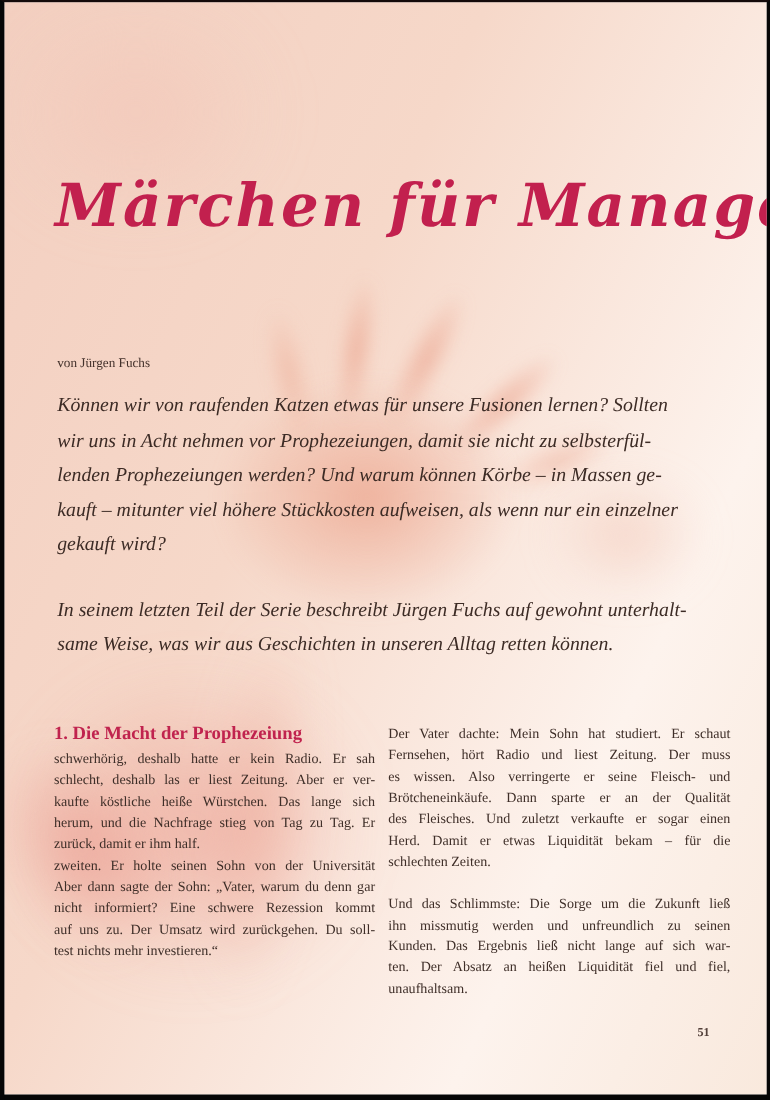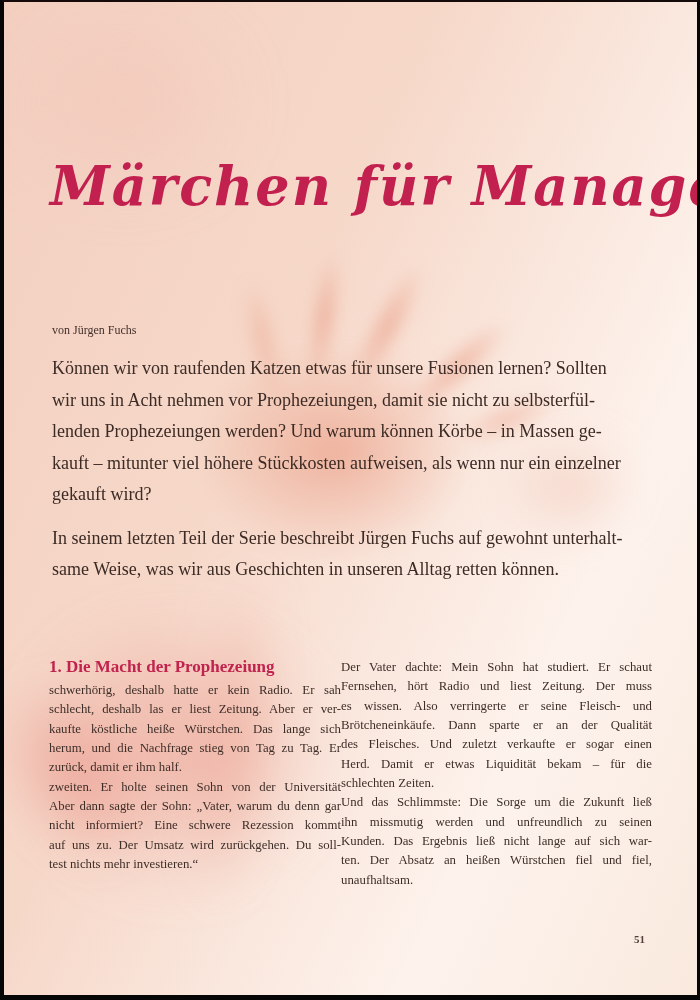--- a/index.html
+++ b/index.html
@@ -63,33 +63,33 @@
     font-size: 54px; letter-spacing: 2px;
     color: #c2204e;
     white-space: nowrap;
   }
   .byline {
     position: absolute; left: 48px; top: 321px;
     font-size: 12px; color: #43312b;
   }
   .intro {
     position: absolute; left: 48px; top: 351px; width: 600px;
-    font-size: 18px; line-height: 31.5px; color: #3c2b25;
+    font-size: 18px; line-height: 31.5px; color: #3c2b25; font-style: italic;
   }
-  .intro .para + .para { margin-top: 12px; }
+  .intro .para + .para { margin-top: 28px; }
   .intro .tline { text-align: left; }
 
   .cols {
     position: absolute; left: 45px; top: 654px; width: 615px;
-    display: flex; 
+    display: flex; gap: 12px;
     font-size: 12.8px; line-height: 19.35px; color: #3e2e28;
   }
   .col-left  { width: 292px; }
   .col-right { width: 311px; padding-top: 2px; }
-  .col-right .para + .para { margin-top: 0; }
+  .col-right .para + .para { margin-top: 19px; }
   .section-heading {
     font-size: 17px; font-weight: bold; color: #c0234e;
     margin: 0 0 3px 0; line-height: 22px;
   }
   .cols .tline { text-align: justify; text-align-last: justify; }
   .cols .tline-last { text-align-last: left; }
 
   .pagenum {
     position: absolute; left: 630px; top: 931px;
     font-size: 11px; font-weight: bold; color: #53403a;
@@ -159,21 +159,21 @@
           <div class="tline">es wissen. Also verringerte er seine Fleisch- und</div>
           <div class="tline">Brötcheneinkäufe. Dann sparte er an der Qualität</div>
           <div class="tline">des Fleisches. Und zuletzt verkaufte er sogar einen</div>
           <div class="tline">Herd. Damit er etwas Liquidität bekam – für die</div>
           <div class="tline tline-last">schlechten Zeiten.</div>
         </div>
         <div class="para">
           <div class="tline">Und das Schlimmste: Die Sorge um die Zukunft ließ</div>
           <div class="tline">ihn missmutig werden und unfreundlich zu seinen</div>
           <div class="tline">Kunden. Das Ergebnis ließ nicht lange auf sich war-</div>
-          <div class="tline">ten. Der Absatz an heißen Würstchen fiel und fiel,</div>
+          <div class="tline">ten. Der Absatz an heißen Liquidität fiel und fiel,</div>
           <div class="tline tline-last">unaufhaltsam.</div>
         </div>
       </div>
   </div>
 
   <div class="pagenum">51</div>
 
 </div>
 
 </body></html>

